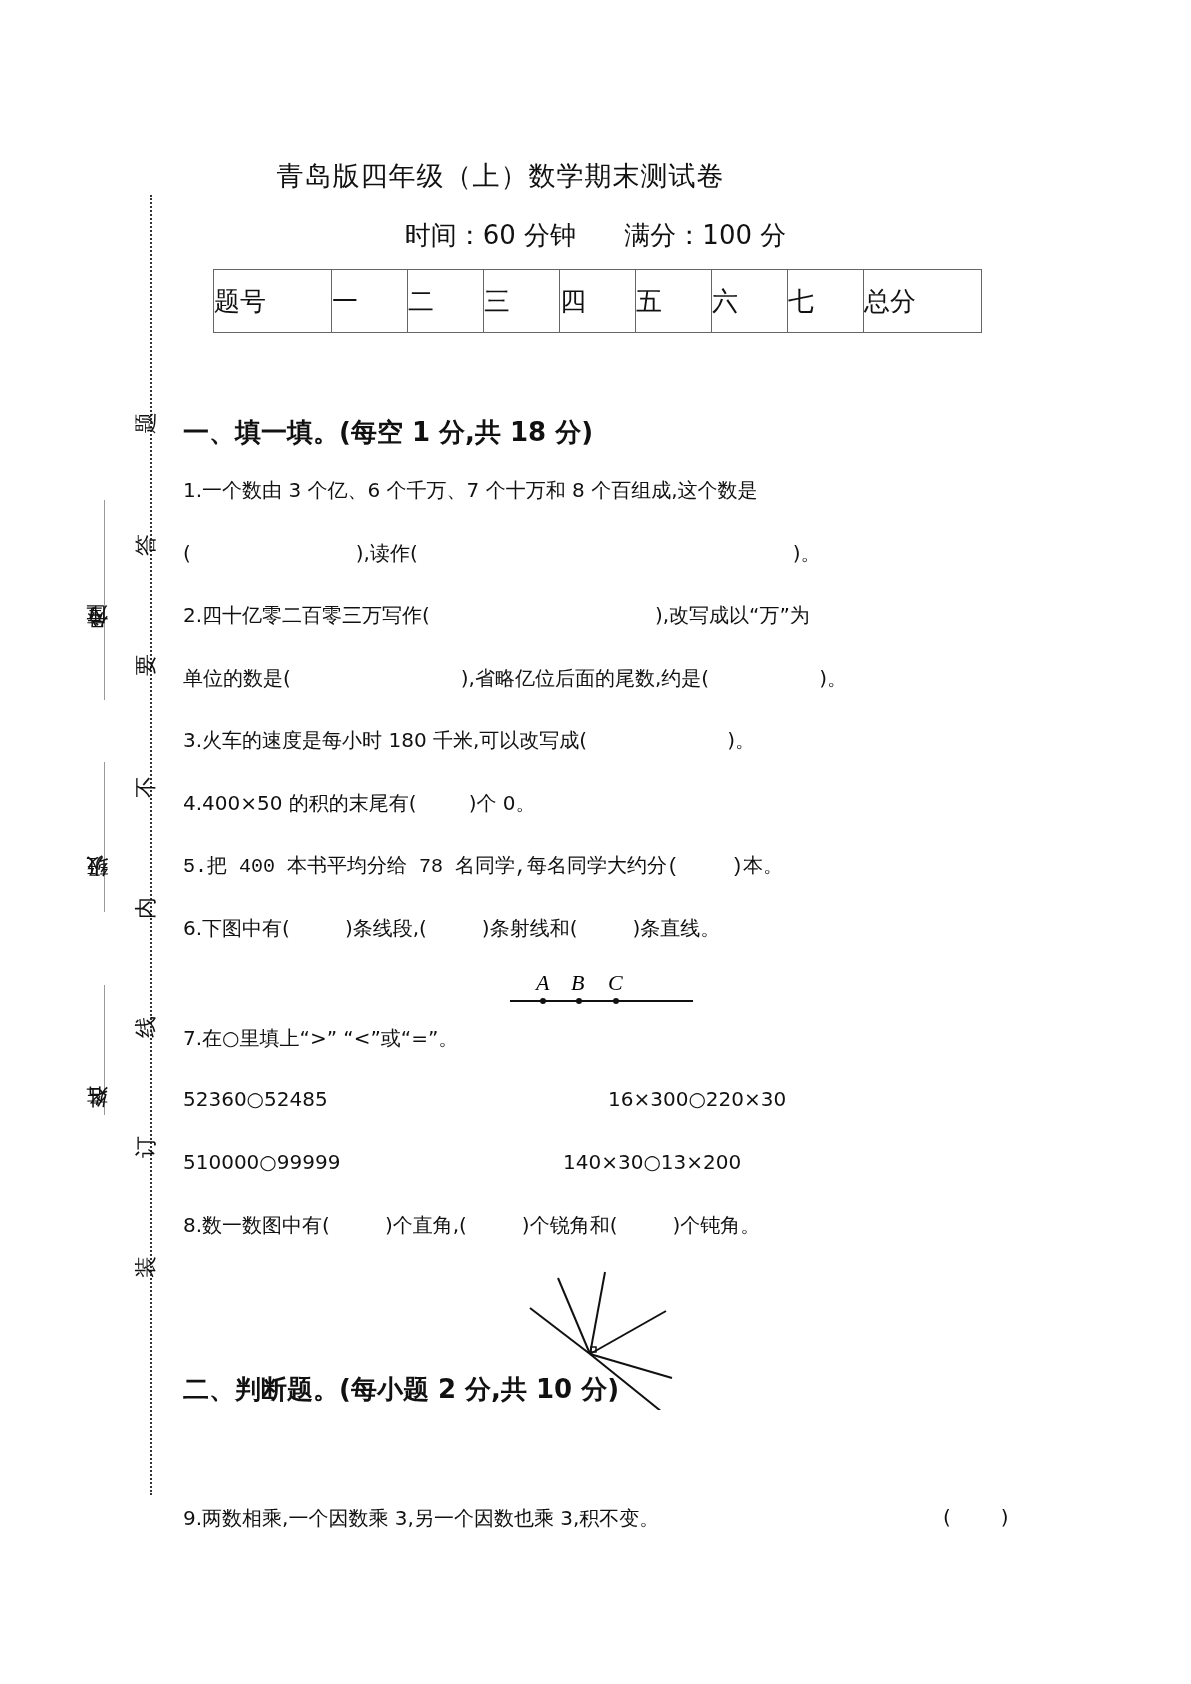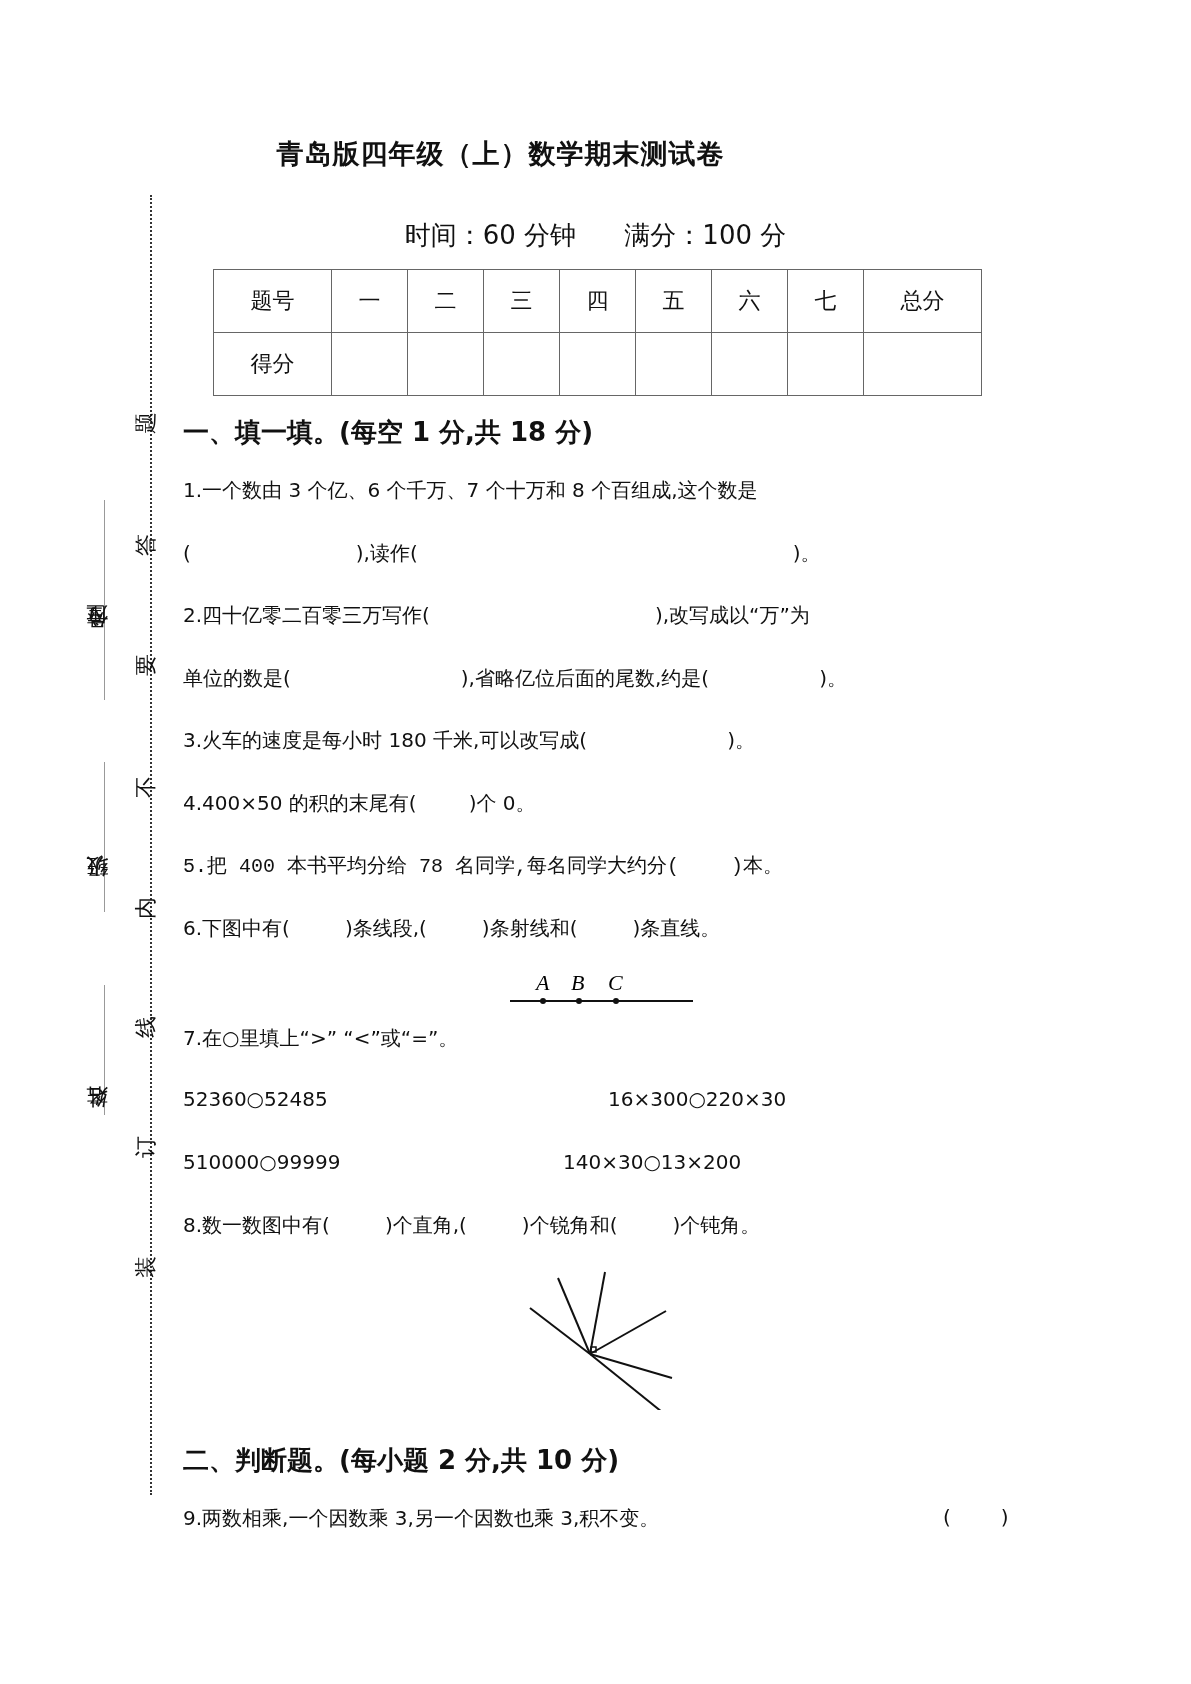--- a/index.html
+++ b/index.html
@@ -1,23 +1,23 @@
 <!DOCTYPE html>
 <html><head>
 <meta charset="utf-8">
 <style>
   html, body { margin:0; padding:0; background:#ffffff; }
   body { width:1191px; height:1684px; position:relative; overflow:hidden;
          font-family:"DejaVu Sans","Liberation Sans",sans-serif; color:#111; }
   .abs { position:absolute; }
-  .title { left:0; width:1001px; top:136px; text-align:center; font-size:27px; font-weight:bold; letter-spacing:1px; }
+  .title { left:0; width:1001px; top:158px; text-align:center; font-size:27px; font-weight:normal; letter-spacing:1px; }
   .subtitle { left:0; width:1191px; top:218px; text-align:center; font-size:26px; }
   .subtitle span + span { margin-left:40px; }
   table.score { position:absolute; left:213px; top:269px; border-collapse:collapse; }
-  table.score td { border:1.5px solid #666; text-align:center; font-size:22px; height:62px; padding:0; }
+  table.score td { border:1.5px solid #666; text-align:left; font-size:26px; height:62px; padding:0; }
   table.score td.lbl { width:117px; }
   table.score td.col { width:75px; }
   table.score td.tot { width:117px; }
   .line { left:183px; font-size:20px; white-space:nowrap; }
   .sec { left:183px; font-size:26px; font-weight:bold; white-space:nowrap; }
   .blank { display:inline-block; }
   .dotted { left:150px; top:195px; width:0; height:1300px; border-left:2px dotted #333; }
   .vlabel { font-size:22px; writing-mode:vertical-rl; transform:rotate(180deg); white-space:nowrap; }
   .vchar { font-size:22px; transform:rotate(-90deg); transform-origin:center; }
   .uline { width:0; border-left:1.5px solid #999; }
@@ -36,31 +36,20 @@
       <tr>
     <td class="lbl">题号</td>
     <td class="col">一</td>
     <td class="col">二</td>
     <td class="col">三</td>
     <td class="col">四</td>
     <td class="col">五</td>
     <td class="col">六</td>
     <td class="col">七</td>
     <td class="tot">总分</td>
-  </tr>
-  <tr>
-    <td class="lbl">得分</td>
-    <td class="col"></td>
-    <td class="col"></td>
-    <td class="col"></td>
-    <td class="col"></td>
-    <td class="col"></td>
-    <td class="col"></td>
-    <td class="col"></td>
-    <td class="tot"></td>
   </tr>
 </tbody>
   </table>
 
 <div class="abs dotted"></div>
 
 <div class="abs vchar" style="left:135px; top:408px;">题</div>
 <div class="abs vchar" style="left:135px; top:530px;">答</div>
 <div class="abs vchar" style="left:135px; top:650px;">要</div>
 <div class="abs vchar" style="left:135px; top:772px;">不</div>
@@ -133,17 +122,17 @@
     <line x1="70" y1="84" x2="10" y2="38"></line>
     <line x1="70" y1="84" x2="142" y2="142"></line>
     <line x1="70" y1="84" x2="38" y2="8"></line>
     <line x1="70" y1="84" x2="85" y2="2"></line>
     <line x1="70" y1="84" x2="146" y2="41"></line>
     <line x1="70" y1="84" x2="152" y2="108"></line>
     <rect x="71" y="77" width="5" height="5" stroke-width="1.5"></rect>
   </g>
 </svg>
 
-<div class="abs sec" style="top:1443px;text-align:right;">二、判断题。(每小题 2 分,共 10 分)</div>
+<div class="abs sec" style="top:1372px;text-align:right;">二、判断题。(每小题 2 分,共 10 分)</div>
 <div class="abs line" style="top:1505px;">9.两数相乘,一个因数乘 3,另一个因数也乘 3,积不变。</div>
 <div class="abs line" style="top:1505px; left:943px;">
   <span>(</span><span class="blank" style="width:50px;"></span><span>)</span>
 </div>
 
 </body></html>

